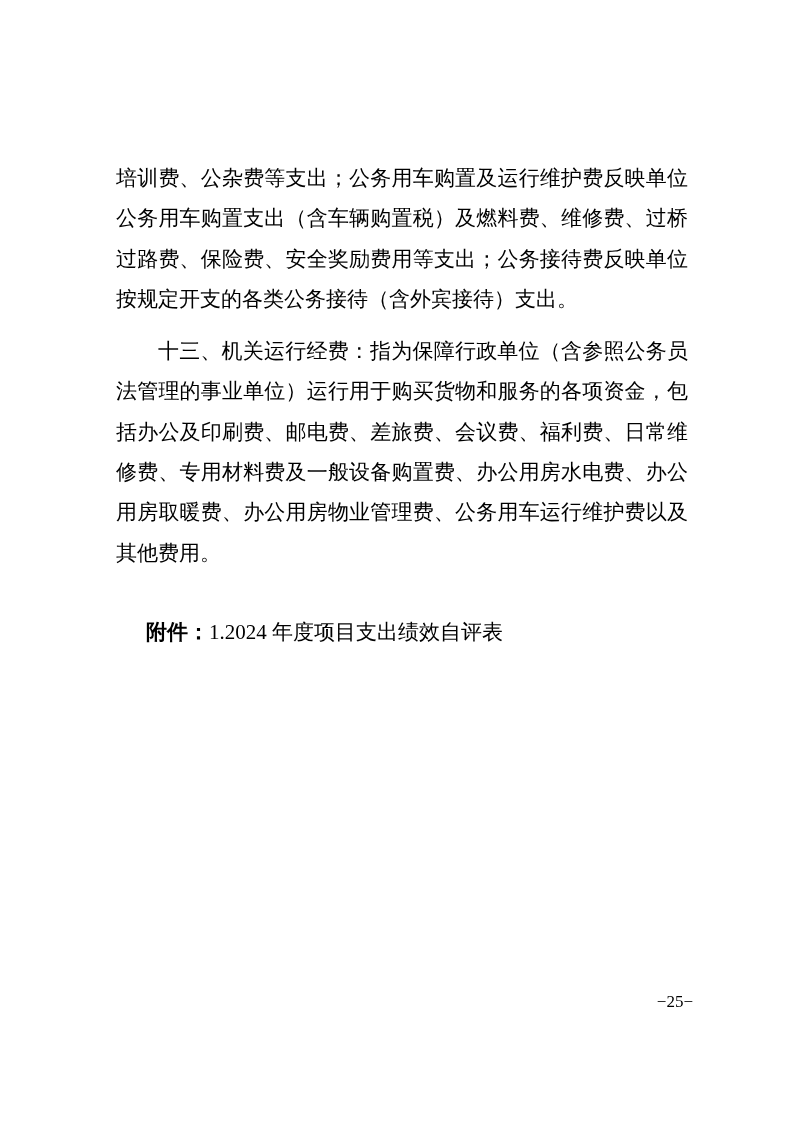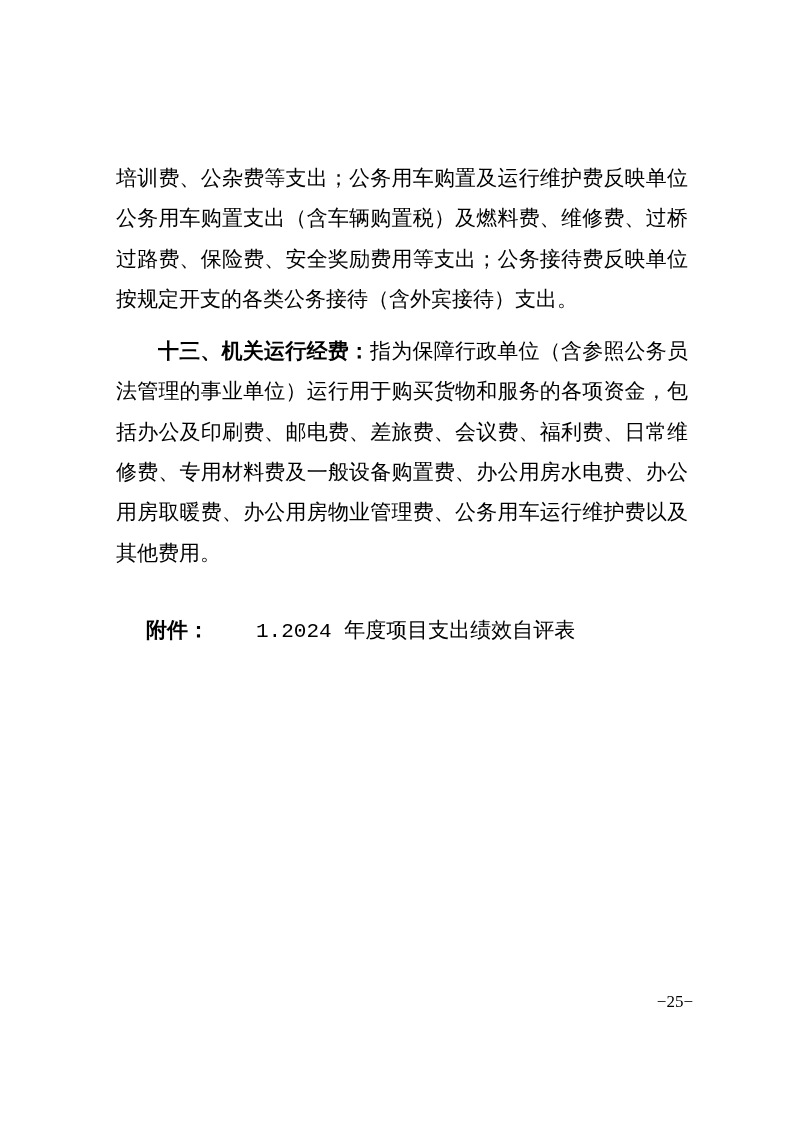--- a/index.html
+++ b/index.html
@@ -27,39 +27,37 @@
     line-break: strict;
   }
   .content p {
     margin: 12px;
     padding: 0;
   }
   .p-indent {
     text-indent: 2em;
   }
   .bold {
-    font-weight: bold;
+    font-weight: normal;
   }
   .attachments {
     margin-top: 39px;
     padding-left: 2em;
     display: flex;
     align-items: flex-start;
     text-align: left;
-    font-family: Liberation Mono, monospace;
   }
   .att-label {
     font-weight: bold;
     white-space: nowrap;
     flex: 0 0 auto;
   }
   .att-items {
     width: 472px;
     flex: 0 0 auto;
-    margin-left: 47px;
   }
   .att-item {
     padding-left: 1.15em;
     text-indent: -1.15em;
   }
   .page-number {
     position: absolute;
     top: 992px;
     right: 101px;
     font-size: 17px;

